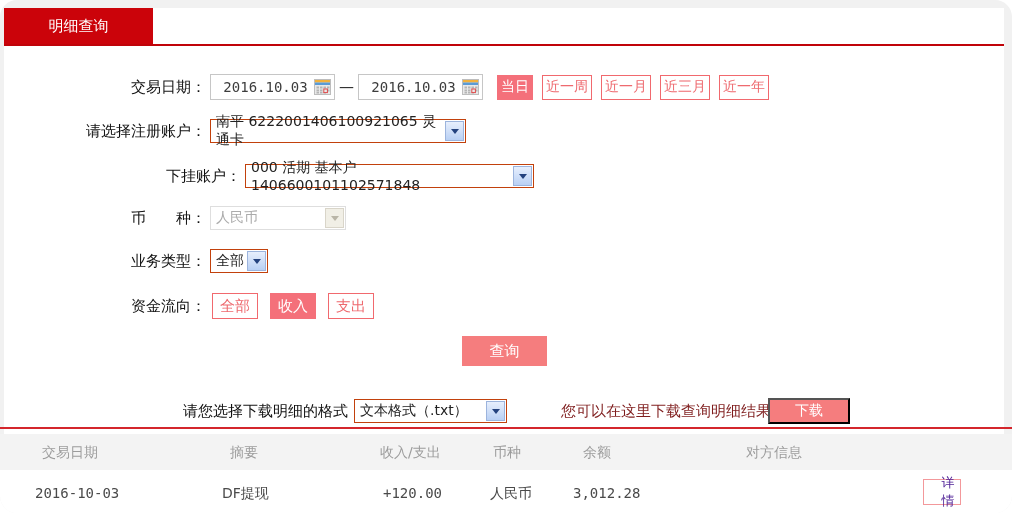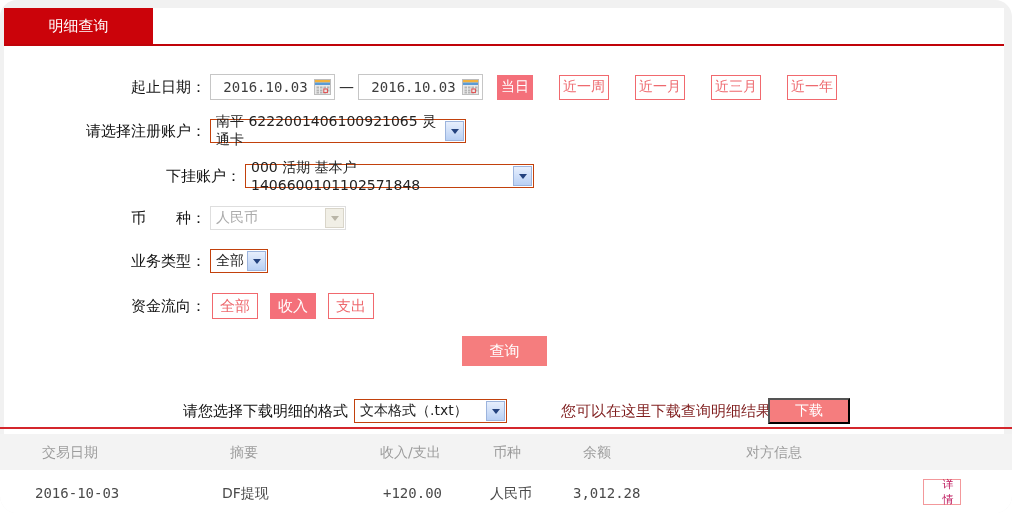--- a/index.html
+++ b/index.html
@@ -16,21 +16,21 @@
   .row{position:absolute;left:0;display:flex;align-items:center;}
   .lbl{width:202px;text-align:right;font-size:15px;color:#111;flex-shrink:0;}
 
   .dinput{width:123px;height:24px;border:1px solid #c6c6c6;display:flex;align-items:center;
           position:relative;margin-left:4px;background:#fff;}
   .dinput .val{flex:1;text-align:center;padding-right:14px;font-size:14px;color:#3d3d3d;
                font-family:"DejaVu Sans Mono","Liberation Mono",monospace;}
   .cal{position:absolute;right:3px;top:4px;width:17px;height:16px;cursor:pointer;}
   .dash{margin:0 4px;font-size:15px;color:#333;}
 
-  .qbtn{height:25px;margin-left:26px;padding:0 3px;min-width:30px;display:inline-flex;align-items:center;
+  .qbtn{height:25px;margin-left:9px;padding:0 3px;min-width:30px;display:inline-flex;align-items:center;
         justify-content:center;font-size:14px;color:#ee6a6f;background:#fff;border:1px solid #f1696e;cursor:pointer;}
   .qbtn.active{background:#f4707a;border-color:#f4707a;color:#fff;}
   .qbtn.first{margin-left:14px;}
 
   .xpselect{height:22px;border:1px solid #c2410c;background:#fff;display:flex;align-items:center;
             justify-content:space-between;margin-left:4px;padding-left:5px;font-size:14px;color:#222;cursor:pointer;}
   .xpselect .arrow{width:17px;height:18px;margin-right:1px;flex-shrink:0;
             background:linear-gradient(#e7effd,#b9d0f4);border:1px solid #9cb4dd;
             display:flex;align-items:center;justify-content:center;}
   .tri{width:0;height:0;border-left:4px solid transparent;border-right:4px solid transparent;
@@ -55,34 +55,34 @@
 
   .sep-line{position:absolute;left:-4px;top:419px;width:1012px;height:2px;background:#d4262c;}
 
   .thead{position:absolute;left:-4px;top:426px;width:1012px;height:36px;background:#f3f3f3;}
   .thead span{position:absolute;top:10px;font-size:14px;color:#9c9c9c;}
   .trow{position:absolute;left:-4px;top:462px;width:1012px;height:43px;background:#fff;}
   .trow span{position:absolute;top:15px;font-size:14px;color:#4a4a4a;}
   .mono{font-family:"DejaVu Sans Mono","Liberation Mono",monospace;}
   .amount{color:#d8000f;}
   .detail-btn{position:absolute;left:923px;top:9px;width:38px;height:26px;border:1px solid #f3989b;
-              color:#be185d;background:#fff;font-size:11px;display:flex;align-items:center;
+              color:#4c1d95;background:#fff;font-size:13px;display:flex;align-items:center;
               justify-content:center;cursor:pointer;padding-left:18px;}
 </style>
 </head>
 <body>
 
 <div class="page">
   <div class="content">
 
     <div class="tab">明细查询</div>
     <div class="tab-line"></div>
 
     <div class="row" style="top:66px;">
-      <div class="lbl">起止日期：</div>
+      <div class="lbl">交易日期：</div>
       <div class="dinput">
         <span class="val">2016.10.03</span>
         <svg class="cal" viewBox="0 0 17 16">
           <rect x="0.5" y="0.5" width="16" height="15" fill="#e9e9e9" stroke="#bdbdbd"></rect>
           <rect x="1" y="1" width="15" height="2.5" fill="#f2b13c"></rect>
           <rect x="1" y="3.5" width="15" height="2.5" fill="#5b9bd5"></rect>
           <g fill="#b5b5b5">
             <rect x="2.5" y="7.5" width="2.5" height="2"></rect>
               <rect x="6" y="7.5" width="2.5" height="2"></rect>
               <rect x="9.5" y="7.5" width="2.5" height="2"></rect>

